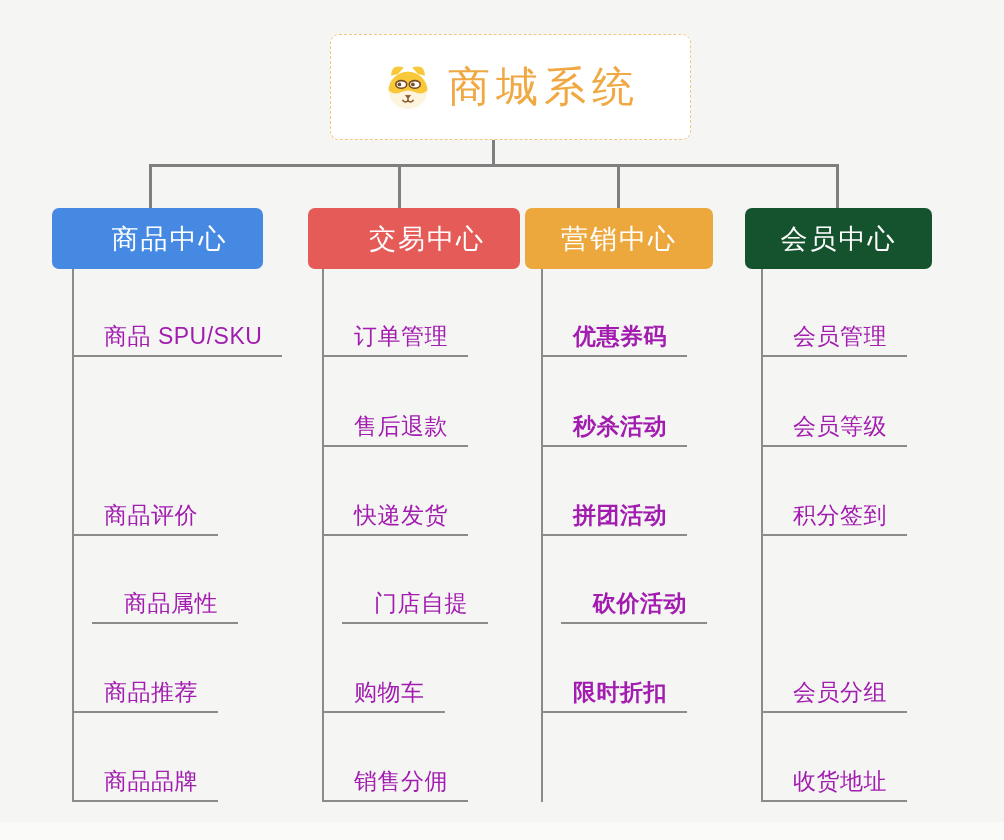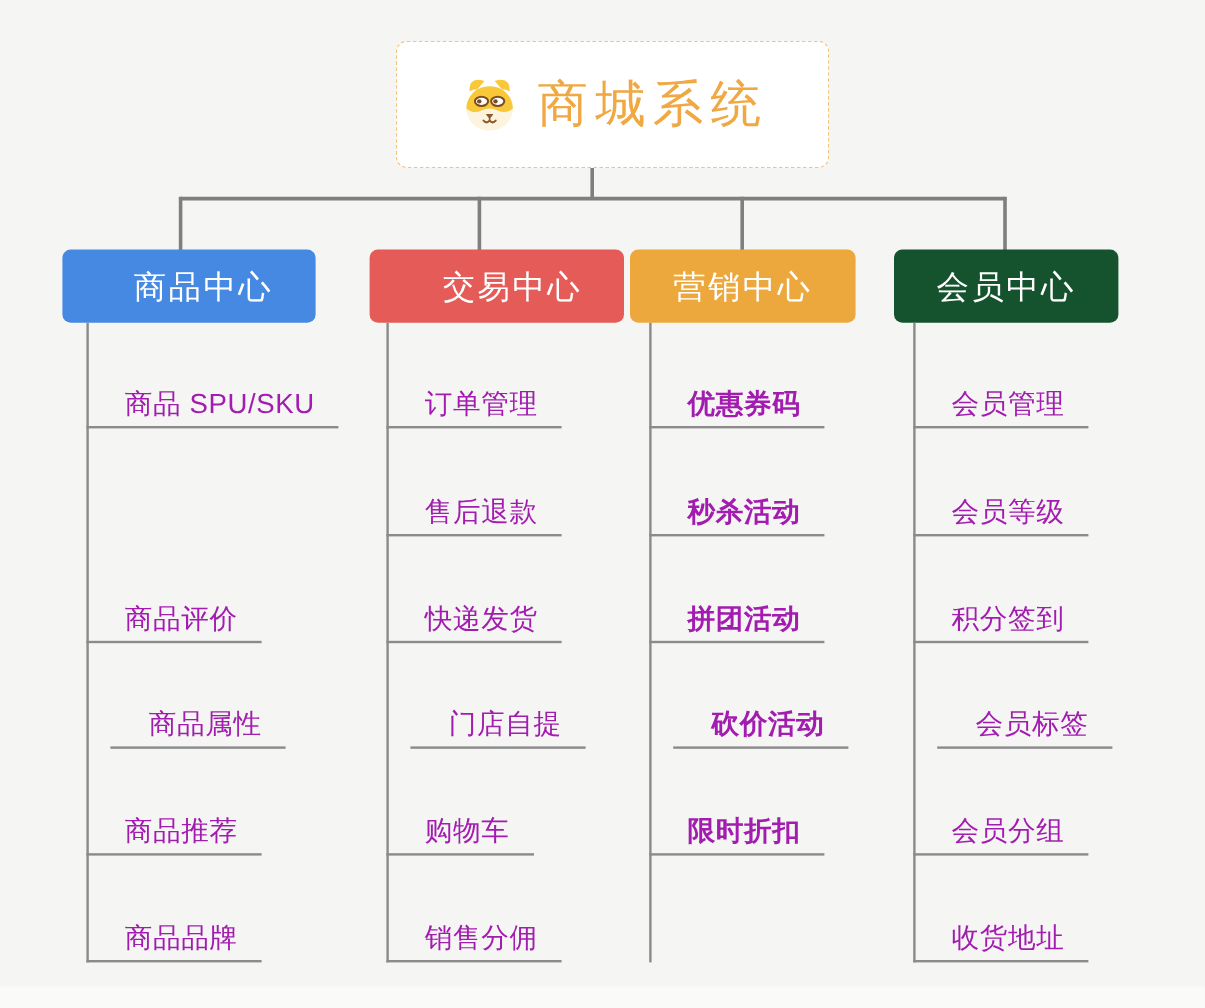--- a/index.html
+++ b/index.html
@@ -121,17 +121,16 @@
 
   <div class="leaf col-3 row-1">优惠券码</div>
   <div class="leaf col-3 row-2">秒杀活动</div>
   <div class="leaf col-3 row-3">拼团活动</div>
   <div class="leaf col-3 row-4">砍价活动</div>
   <div class="leaf col-3 row-5">限时折扣</div>
 
   <div class="leaf col-4 row-1">会员管理</div>
   <div class="leaf col-4 row-2">会员等级</div>
   <div class="leaf col-4 row-3">积分签到</div>
-  <div class="leaf col-4 row-4">会员标签</div>
   <div class="leaf col-4 row-5">会员分组</div>
   <div class="leaf col-4 row-6">收货地址</div>
 
 </div>
 
 </body></html>

